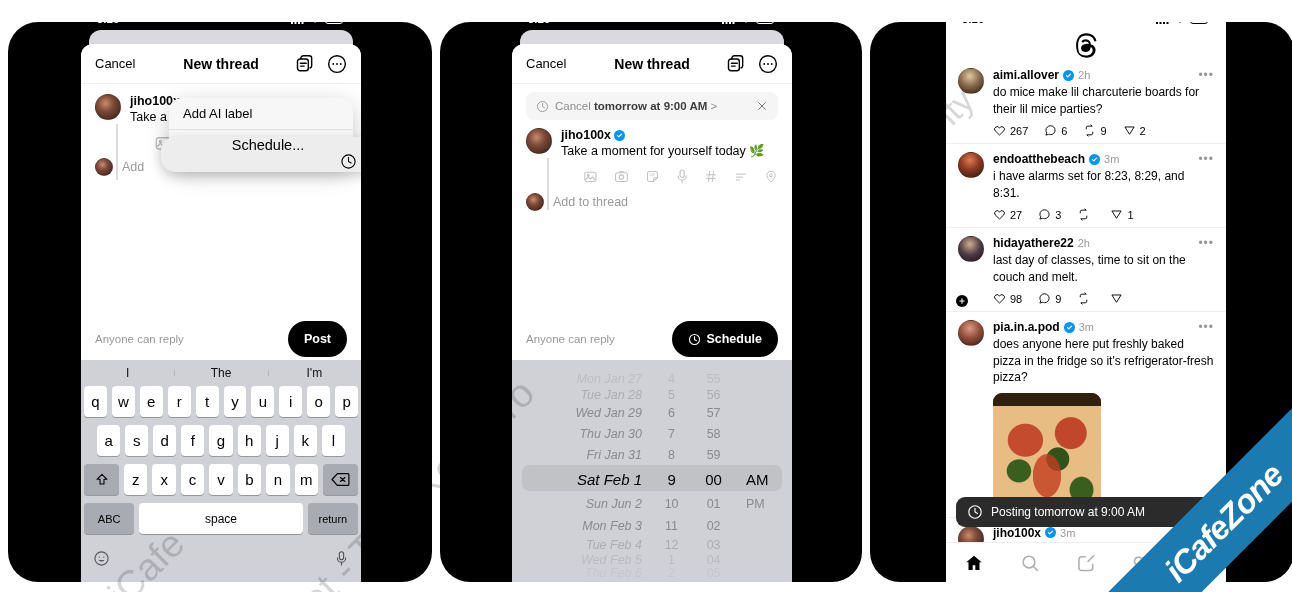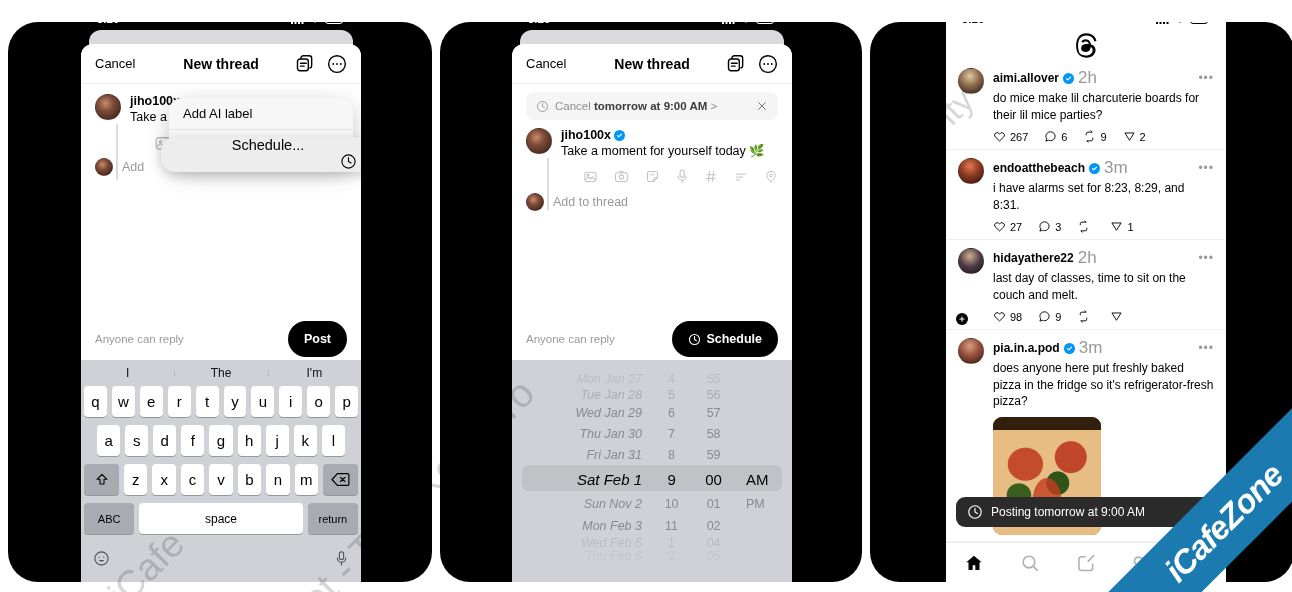--- a/index.html
+++ b/index.html
@@ -147,21 +147,21 @@
   .pk-row.sel span { font-size:15px; color:#000; }
 
   
   .feed-top { height:30px; display:flex; align-items:center; justify-content:center; background:#fff; }
   .feed { position:absolute; left:0; right:0; top:30px; bottom:40px; background:#fff; overflow:hidden; }
   .post { padding:8px 12px 6px 12px; border-bottom:1px solid #efefef; display:flex; gap:9px; }
   .post .avatar { width:26px; height:26px; flex:0 0 26px; }
   .pbody { flex:1; min-width:0; }
   .phead { display:flex; align-items:center; gap:4px; }
   .phead .n { font-size:12px; font-weight:700; color:#000; }
-  .phead .t { font-size:17px; color:#999; }
+  .phead .t { font-size:11px; color:#999; }
   .phead .more { margin-left:auto; color:#999; font-size:12px; letter-spacing:1px; line-height:8px; }
   .pcontent { font-size:12px; color:#000; line-height:1.38; margin-top:2px; }
   .pactions { display:flex; align-items:center; gap:16px; margin-top:7px; }
   .pact { display:flex; align-items:center; gap:4px; font-size:11px; color:#000; }
   .pimg { margin-top:7px; width:108px; height:118px; border-radius:9px; overflow:hidden;
     background:#8a4a22; position:relative; }
 
   .toast {
     position:absolute; left:10px; right:10px; height:30px; background:#2b2b2b;
     border-radius:9px; display:flex; align-items:center; gap:8px; padding:12px 11px;
@@ -509,29 +509,35 @@
               <span class="pk-c3">59</span>
               <span class="pk-c4"></span>
             </div>
             <div class="pk-row sel">
               <span class="pk-c1">Sat Feb 1</span>
               <span class="pk-c2">9</span>
               <span class="pk-c3">00</span>
               <span class="pk-c4">AM</span>
             </div>
             <div class="pk-row" style="height:23px;">
-              <span class="pk-c1">Sun Nov 2</span>
+              <span class="pk-c1">Sun Jun 2</span>
               <span class="pk-c2">10</span>
               <span class="pk-c3">01</span>
               <span class="pk-c4">PM</span>
             </div>
             <div class="pk-row" style="height:21px;">
               <span class="pk-c1">Mon Feb 3</span>
               <span class="pk-c2">11</span>
               <span class="pk-c3">02</span>
+              <span class="pk-c4"></span>
+            </div>
+            <div class="pk-row" style="opacity:.5;">
+              <span class="pk-c1">Tue Feb 4</span>
+              <span class="pk-c2">12</span>
+              <span class="pk-c3">03</span>
               <span class="pk-c4"></span>
             </div>
             <div class="pk-row" style="opacity:.3; height:14px;">
               <span class="pk-c1">Wed Feb 5</span>
               <span class="pk-c2">1</span>
               <span class="pk-c3">04</span>
               <span class="pk-c4"></span>
             </div>
             <div class="pk-row" style="opacity:.14; height:12px;">
               <span class="pk-c1">Thu Feb 6</span>

